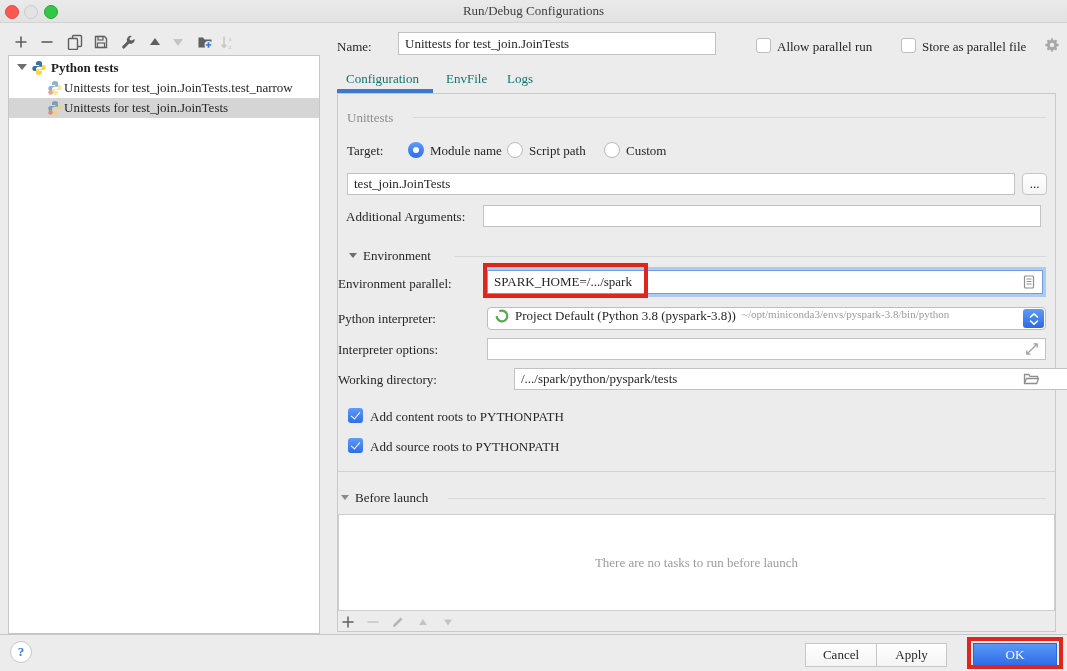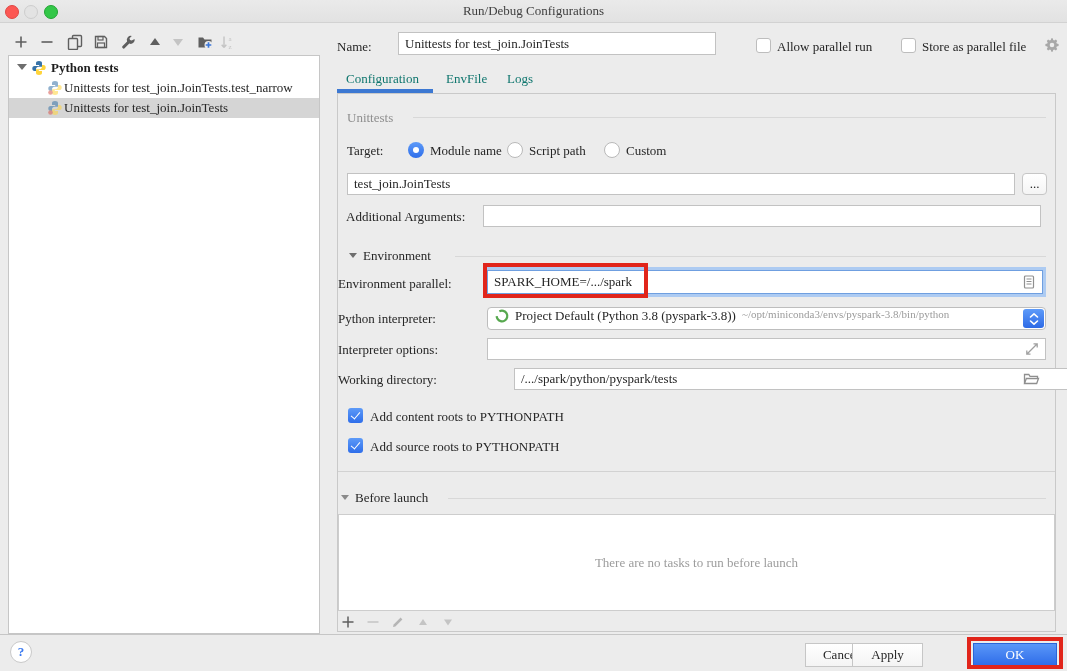--- a/index.html
+++ b/index.html
@@ -274,19 +274,19 @@
     </span>
   <span class="abs" style="left:441px;top:615px;">
     <svg width="14" height="14">
         <path d="M3 4.5h8l-4 6z" fill="#c4c4c4"></path>
       </svg>
     </span>
 
   <div class="abs line" style="left:0;top:634px;width:1067px;background:#c6c6c6;"></div>
   <div class="abs help-btn">?</div>
   <button class="abs btn" style="left:805px;top:643px;width:72px;">Cancel</button>
-  <button class="abs btn" style="left:852px;top:643px;width:71px;">Apply</button>
+  <button class="abs btn" style="left:876px;top:643px;width:71px;">Apply</button>
   <button class="abs btn primary" style="left:973px;top:643px;width:84px;">OK</button>
 
   <div class="abs annot" style="left:483px;top:263px;width:165px;height:35px;"></div>
   <div class="abs annot" style="left:967px;top:637px;width:96px;height:32px;"></div>
 
 </div>
 
 </body></html>

